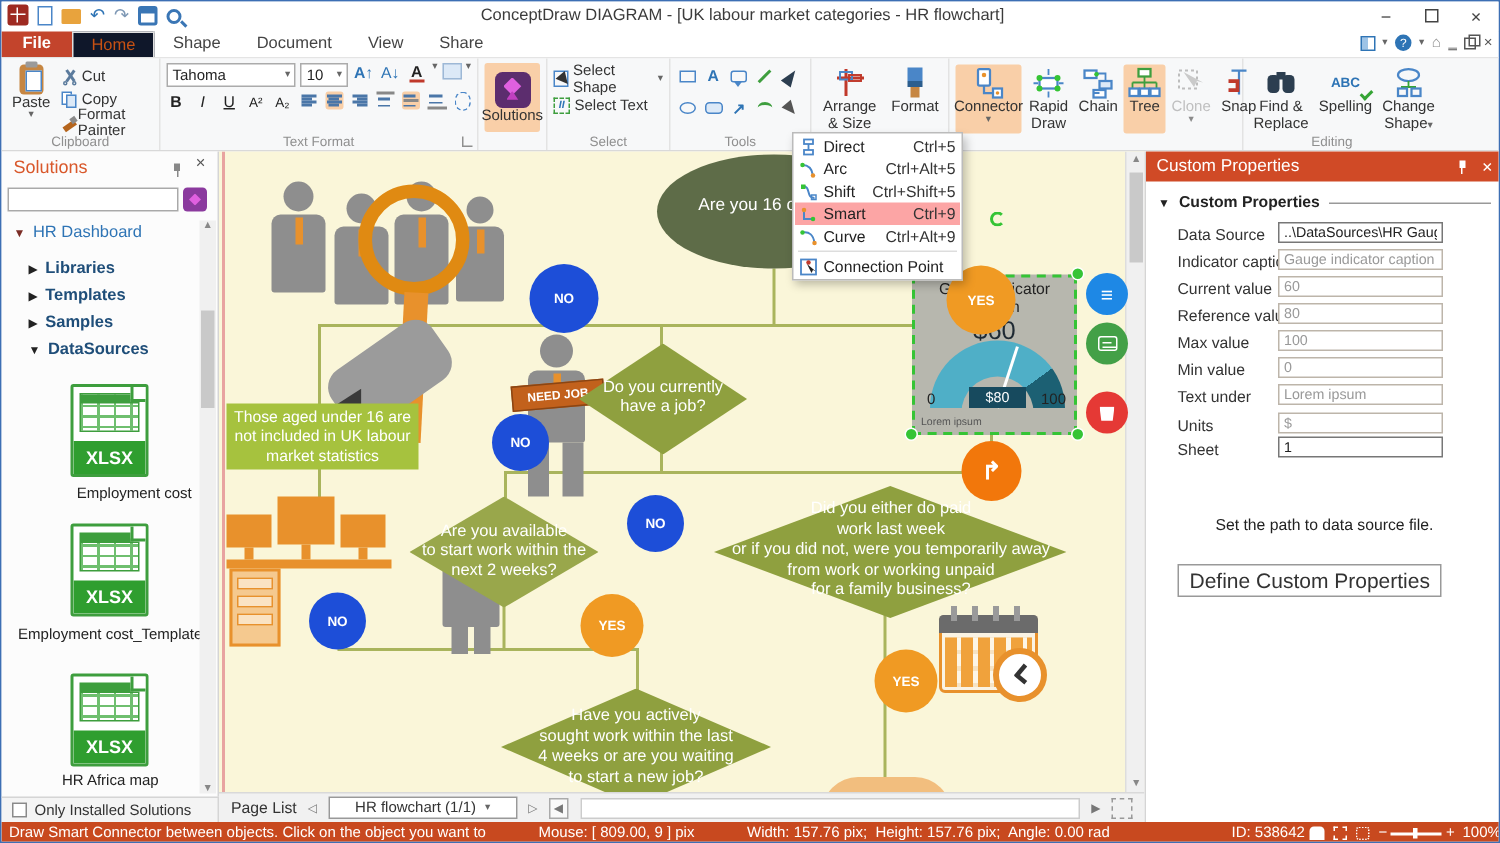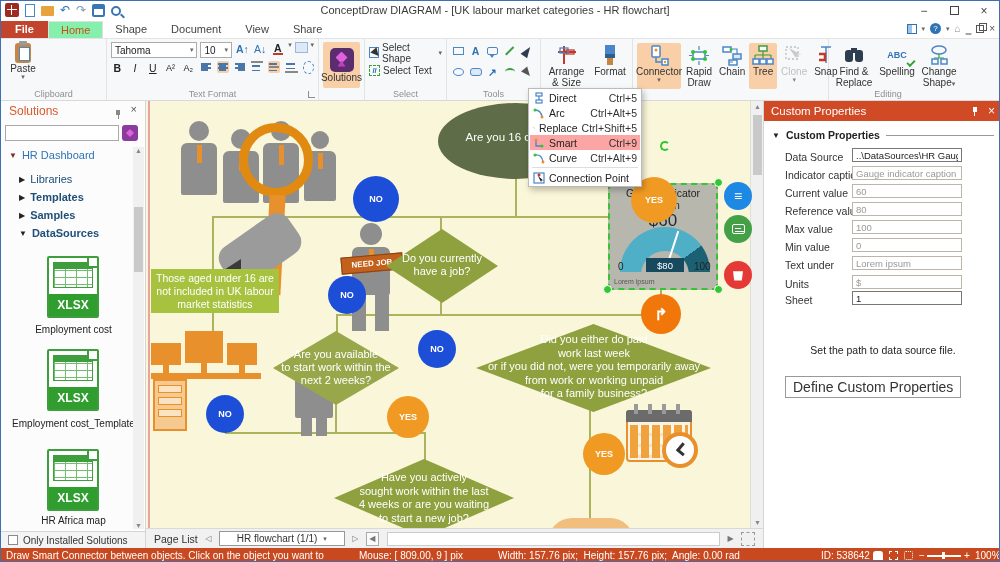--- a/index.html
+++ b/index.html
@@ -14,21 +14,21 @@
     background:linear-gradient(#fff,#fff) 0 4px/10px 1px no-repeat,linear-gradient(#fff,#fff) 4px 0/1px 10px no-repeat}
   .mini{width:13px;height:13px;position:relative;display:inline-block}
   .title-text{position:absolute;left:0;right:12px;top:3px;text-align:center;font-size:11px;color:#3b3b3b}
   .winbtns{position:absolute;right:2px;top:0;display:flex}
   .winbtn{width:30px;height:19px;display:flex;align-items:center;justify-content:center;font-size:12px;color:#444}
   
   .tabrow{position:absolute;left:0;top:20px;width:1000px;height:18px;background:#fff;border-bottom:1px solid #E4E4E4}
   .tabs{display:flex;height:100%}
   .tab{padding:2px 12px;font-size:11px;color:#444}
   .tab.file{background:#C3442C;color:#fff;font-weight:bold;padding:2px 14px}
-  .tab.active{color:#C75113;border:1px solid #E0E0E0;border-bottom:none;background:#86efac}
+  .tab.active{color:#C75113;border:1px solid #E0E0E0;border-bottom:none;background:#0f172a}
   .tr-icons{position:absolute;right:6px;top:2px;display:flex;gap:5px;align-items:center;font-size:10px;color:#2E74B5}
   
   .ribbon{position:absolute;left:0;top:38px;width:1000px;height:62px;background:#F7F8F9;border-bottom:1px solid #D9D9D9;display:flex}
   .rgroup{position:relative;height:100%;border-right:1px solid #E3E3E3;padding:3px 4px 12px;flex:none}
   .glabel{position:absolute;bottom:1px;left:0;right:0;text-align:center;font-size:9px;color:#8F8F8F}
   .bigbtn{display:flex;flex-direction:column;align-items:center;justify-content:flex-start;font-size:10px;color:#333;padding:1px 3px;border-radius:2px;text-align:center;line-height:11px}
   .bigbtn.hl{background:#F9CFA8}
   .bigbtn.dis{color:#ADAdAD;filter:grayscale(1);opacity:.75}
   .rbtn{display:flex;align-items:center;gap:3px;font-size:10px;color:#333;height:13px}
   .tfrow{display:flex;gap:3px;height:19px}
@@ -156,20 +156,45 @@
     <div class="rgroup" style="width:106px">
       <div style="display:flex;gap:4px">
         <div class="bigbtn" style="width:36px">
           <span style="display:block;width:16px;height:20px;background:#C68642;border-radius:3px;position:relative">
             <i style="position:absolute;left:4px;top:-2px;width:8px;height:4px;background:#9a9a9a;border-radius:1px"></i>
             <i style="position:absolute;left:4px;top:4px;width:11px;height:14px;background:#fff;border:1px solid #4A86C8"></i>
           </span>
           <span>Paste</span>
             <span class="caret">▾</span>
         </div>
+        <div style="display:flex;flex-direction:column;gap:2px;padding-top:3px">
+          <div class="rbtn">
+              <span style="position:relative;width:11px;height:11px;display:inline-block">
+                <i style="position:absolute;left:5px;top:0;width:1.5px;height:9px;background:#5B7B9D;transform:rotate(35deg)"></i>
+                <i style="position:absolute;left:5px;top:0;width:1.5px;height:9px;background:#5B7B9D;transform:rotate(-35deg)"></i>
+                <i style="position:absolute;left:1px;top:8px;width:3px;height:3px;border:1px solid #5B7B9D;border-radius:50%"></i>
+                <i style="position:absolute;left:7px;top:8px;width:3px;height:3px;border:1px solid #5B7B9D;border-radius:50%"></i>
+              </span>
+              <span>Cut</span>
+            </div>
+          <div class="rbtn">
+              <span style="position:relative;width:11px;height:11px;display:inline-block">
+                <i style="position:absolute;left:0;top:0;width:7px;height:9px;border:1px solid #4A86C8;background:#fff"></i>
+                <i style="position:absolute;left:3px;top:2px;width:7px;height:9px;border:1px solid #4A86C8;background:#DCE9F7"></i>
+              </span>
+              <span>Copy</span>
+            </div>
+          <div class="rbtn">
+              <span style="position:relative;width:11px;height:11px;display:inline-block">
+                <i style="position:absolute;left:1px;top:6px;width:9px;height:4px;background:#B5651D;transform:rotate(-35deg)"></i>
+                <i style="position:absolute;left:6px;top:2px;width:4px;height:4px;background:#8a8a8a;transform:rotate(-35deg)"></i>
+              </span>
+              <span>Format Painter</span>
+            </div>
+        </div>
       </div>
       <div class="glabel">Clipboard</div>
     </div>
 
     <div class="rgroup" style="width:212px">
       <div class="tfrow">
         <div class="combo" style="width:88px">
             <span>Tahoma</span>
             <span class="caret">▾</span>
           </div>
@@ -426,21 +451,21 @@
         </svg>
       <span>Arc</span>
         <span class="sc">Ctrl+Alt+5</span>
     </div>
     <div class="mitem">
       <svg class="icon" width="12" height="12" viewBox="0 0 12 12">
           <path d="M2 2 c6 0 2 8 8 8" fill="none" stroke="#4A86C8" stroke-width="1.3"></path>
           <rect x="1" y="1" width="3" height="3" fill="#35C435"></rect>
           <rect x="8" y="8" width="3" height="3" fill="none" stroke="#4A86C8"></rect>
         </svg>
-      <span>Replace</span>
+      <span>Shift</span>
         <span class="sc">Ctrl+Shift+5</span>
     </div>
     <div class="mitem hl">
       <svg class="icon" width="12" height="12" viewBox="0 0 12 12">
           <path d="M3 3 v6 h6" fill="none" stroke="#4A86C8" stroke-width="1.3"></path>
           <circle cx="3" cy="3" r="1.5" fill="#E8912C"></circle>
           <circle cx="9" cy="9" r="1.5" fill="#35C435"></circle>
         </svg>
       <span>Smart</span>
         <span class="sc">Ctrl+9</span>
@@ -471,41 +496,41 @@
     <span class="abs" style="right:8px;top:2px;color:#555;font-size:11px">×</span>
     <input class="sb-search" value="" style="">
     <span class="sb-sbtn"></span>
 
     <div class="treerow" style="left:8px;top:48px">
       <span class="tr-arrow" style="color:#7B2D26">▼</span>
       <span style="color:#2E74B5">HR Dashboard</span>
     </div>
     <div class="treerow" style="left:18px;top:72px">
       <span class="tr-arrow">▶</span>
-      <span style="color:#1F4E79;font-weight:normal">Libraries</span>
+      <span style="color:#1F4E79;font-weight:bold">Libraries</span>
     </div>
     <div class="treerow" style="left:18px;top:90px">
       <span class="tr-arrow">▶</span>
       <span style="color:#1F4E79;font-weight:bold">Templates</span>
     </div>
     <div class="treerow" style="left:18px;top:108px">
       <span class="tr-arrow">▶</span>
       <span style="color:#1F4E79;font-weight:bold">Samples</span>
     </div>
     <div class="treerow" style="left:18px;top:126px">
       <span class="tr-arrow">▼</span>
       <span style="color:#1F4E79;font-weight:bold">DataSources</span>
     </div>
 
     <div class="xlsx" style="left:46px;top:155px">
       <div class="grid"></div>
         <div class="fold"></div>
       <div class="band">XLSX</div>
     </div>
-    <div class="xlbl" style="left:0;top:223px">Employment cost</div>
+    <div class="xlbl" style="left:16px;top:223px">Employment cost</div>
 
     <div class="xlsx" style="left:46px;top:248px">
       <div class="grid"></div>
         <div class="fold"></div>
       <div class="band">XLSX</div>
     </div>
     <div class="xlbl" style="left:0;top:317px">Employment cost_Template</div>
 
     <div class="xlsx" style="left:46px;top:348px">
       <div class="grid"></div>

